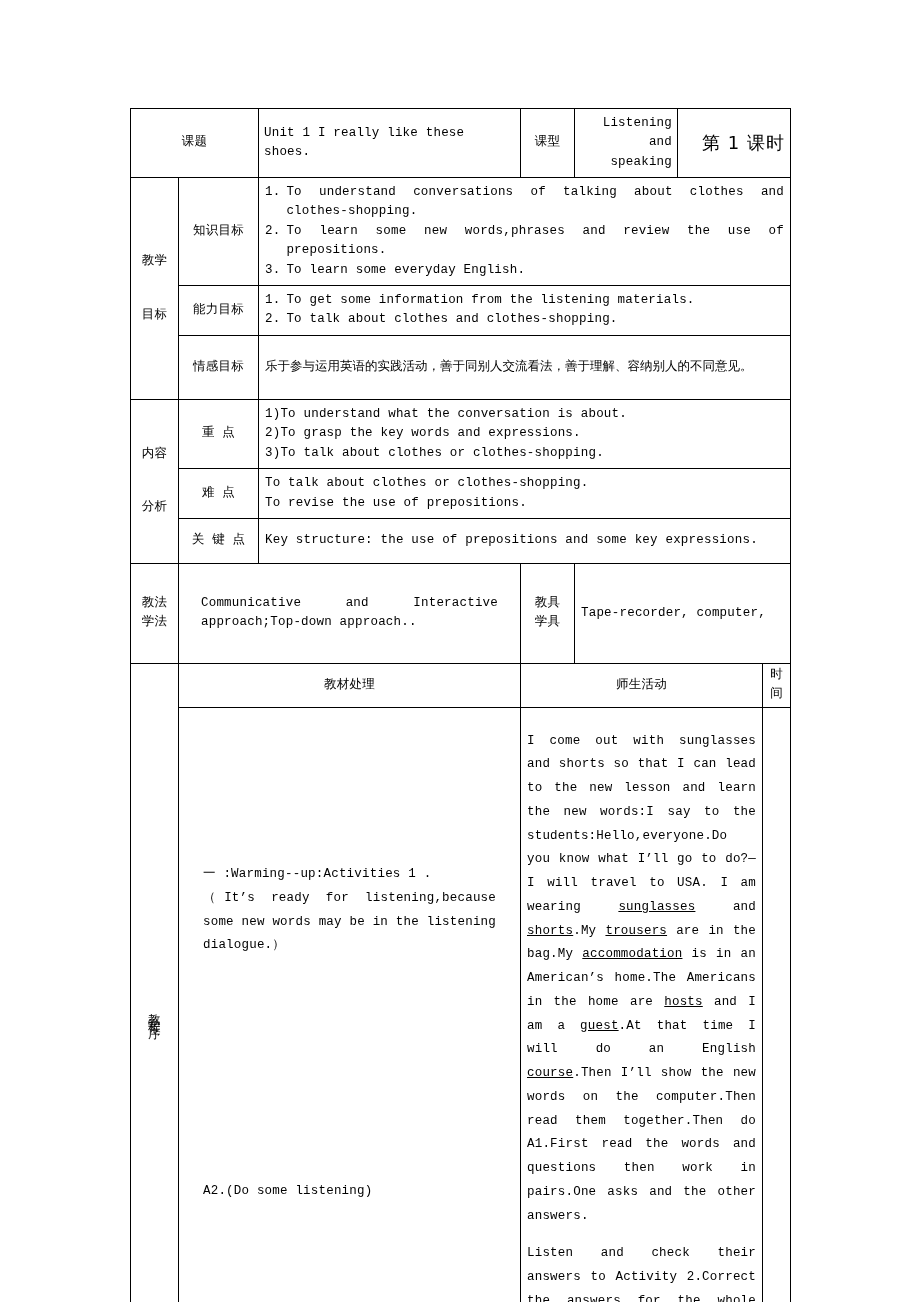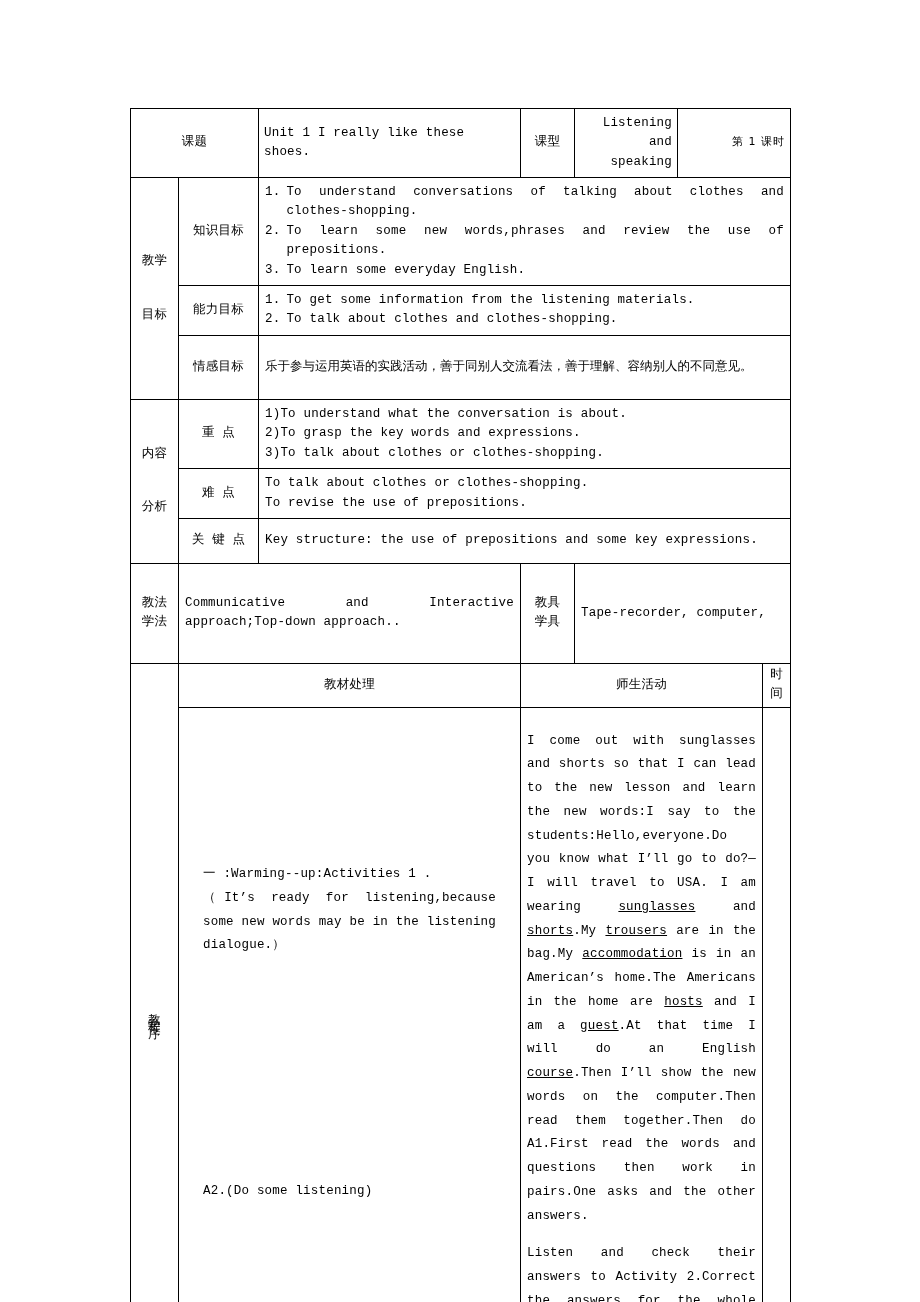--- a/index.html
+++ b/index.html
@@ -29,21 +29,21 @@
     border: 1px solid #000000;
     vertical-align: middle;
     padding: 3px 5px;
     font-size: 12.5px;
     line-height: 1.55;
     font-family: "Liberation Mono", monospace;
     letter-spacing: 0.2px;
   }
   .cn {
     font-family: "DejaVu Sans", sans-serif;
-    font-size: 11px;
+    font-size: 18px;
     letter-spacing: 1px;
   }
   .label-cell {
     text-align: center;
     font-family: "DejaVu Sans", sans-serif;
     letter-spacing: 1px;
   }
   .center { text-align: right; }
   .top { vertical-align: top; }
   .justify { text-align: justify; text-align-last: left; }
@@ -166,21 +166,21 @@
     <tr>
       <td class="label-cell" style="height:38px;margin-left:21px;">关 键 点</td>
       <td colspan="5" style="padding:5px 6px;">Key structure: the use of prepositions and some key expressions.</td>
     </tr>
 
     <tr>
       <td class="label-cell">
         <div>教法</div>
         <div>学法</div>
       </td>
-      <td class="top justify" colspan="2" style="padding:7px 6px; height:85px;">Communicative and Interactive approach;Top-down approach..</td>
+      <td class="top justify" colspan="2" style="padding:7px 22px; height:85px;">Communicative and Interactive approach;Top-down approach..</td>
       <td class="label-cell">
         <div>教具</div>
         <div>学具</div>
       </td>
       <td class="top" colspan="3" style="padding:7px 6px;margin-top:48px;">Tape-recorder, computer,</td>
     </tr>
 
     <tr>
       <td class="label-cell" rowspan="2" style="padding:0;">
         <div class="vtitle">教学程序</div>

